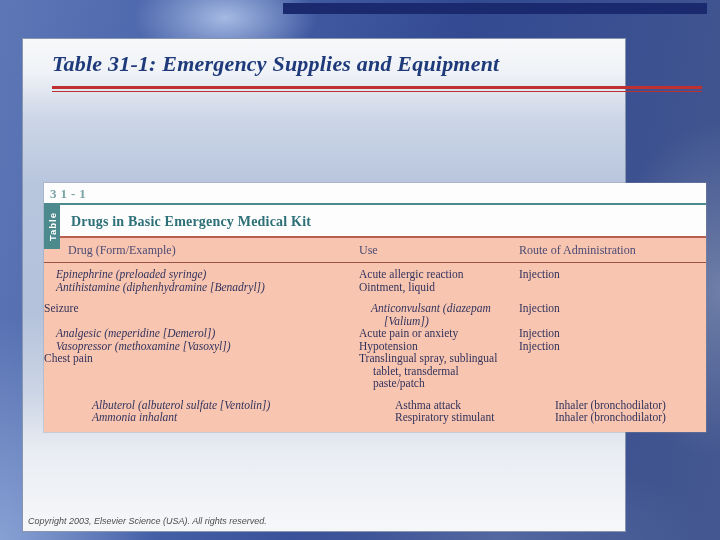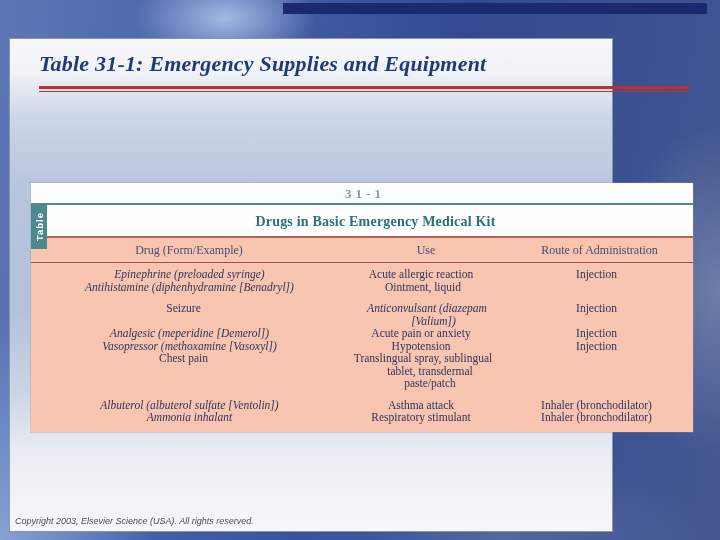--- a/index.html
+++ b/index.html
@@ -21,30 +21,29 @@
       linear-gradient(100deg, #5d77b6 0%, #4661a8 28%, #334a92 58%, #44578f 100%);
   }
   .topbar {
     position: absolute; left: 283px; top: 3px;
     width: 424px; height: 11px;
     background: #1b2a6e;
   }
 
   
   .slide {
-    position: absolute; left: 9px; top: 38px;
+    position: absolute; left: 22px; top: 38px;
     width: 604px; height: 494px;
     box-sizing: border-box;
     border: 1px solid #8796ad;
     background: linear-gradient(180deg,
       #f7f8fa 0%, #eff2f6 7%,
       #ccd6e7 16%, #b7c5dd 30%,
       #b3c1db 55%, #ccd5e5 72%,
       #e9edf3 84%, #f6f7f9 100%);
-    text-align: center;
   }
 
   .title {
     position: absolute; left: 29px; top: 12px;
     font-size: 22px; font-weight: bold; font-style: italic;
     color: #1e3a7a; letter-spacing: 0.2px;
     white-space: nowrap;
   }
   .title-rule {
     position: absolute; left: 29px; top: 47px;
@@ -86,27 +85,27 @@
   .ptable { background: #f8c5b1; border-top: 2px solid #b8604f; }
   .phead, .trow {
     display: grid;
     grid-template-columns: 315px 160px 187px;
   }
   .phead {
     padding: 5px 0 4px;
     border-bottom: 1px solid #9c5147;
     font-size: 12px; color: #4b4a72;
   }
-  .phead .hcell-drug { padding-left: 1px; }
+  .phead .hcell-drug { padding-left: 24px; }
   .pbody {
     padding: 5px 0 8px;
     font-size: 11.5px; line-height: 12.5px; color: #32335c;
   }
   .tgroup { margin-bottom: 9px; }
-  .tgroup:last-child { margin-bottom: 0; }
+  .tgroup:last-child { margin-bottom: 0; padding-left: 36px; }
   .tcell { padding-right: 10px; }
   .cell-drug { padding-left: 25px; text-indent: -13px; font-style: italic; }
   .cell-route { padding-left: 14px; text-indent: -14px; padding-right: 6px; }
 
   .copyright {
     position: absolute; left: 5px; bottom: 5px;
     font-family: "Liberation Sans", sans-serif;
     font-size: 9px; font-style: italic; color: #4f4f4f;
   }
 </style>

